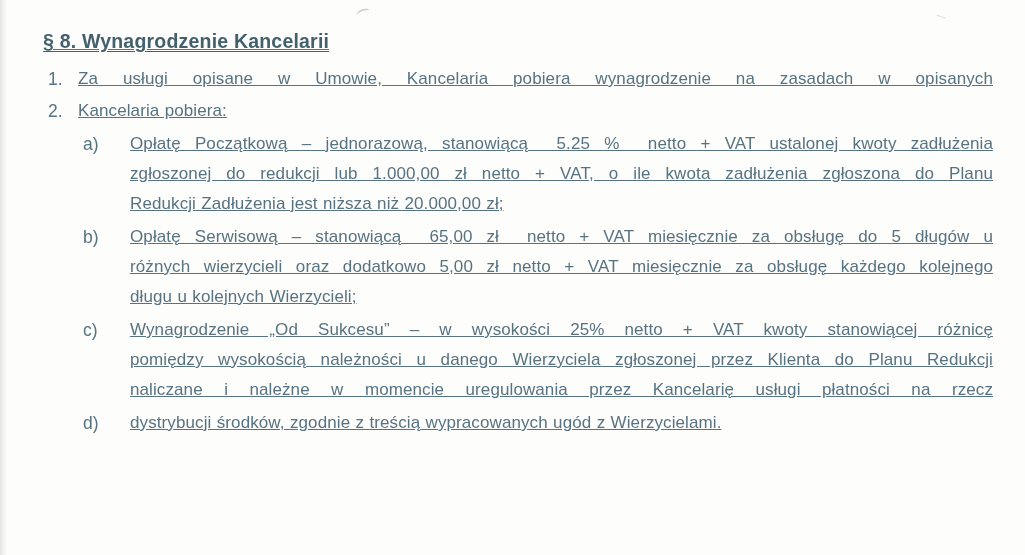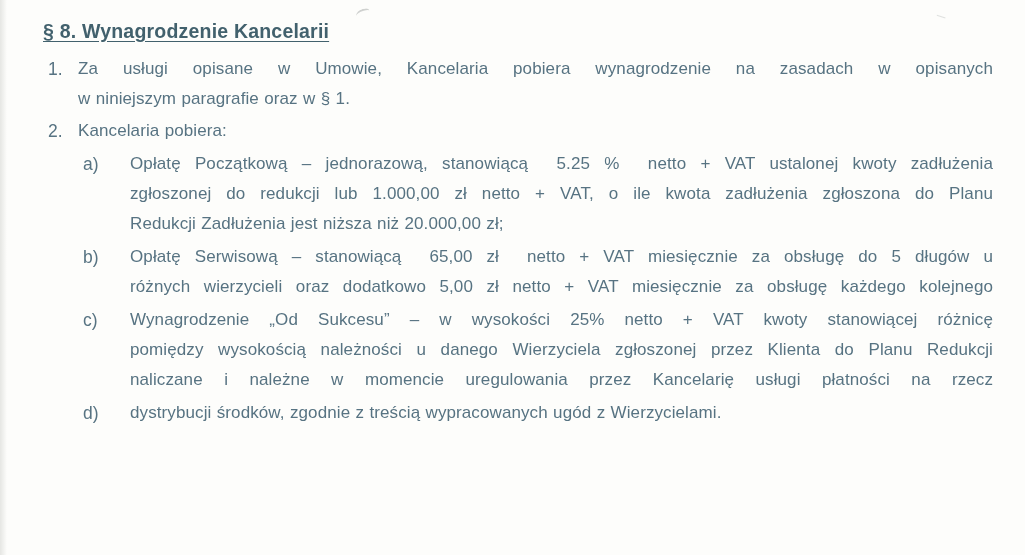--- a/index.html
+++ b/index.html
@@ -34,21 +34,22 @@
   }
   .artifact-2 {
     position: absolute;
     left: 936px; top: 16px;
     width: 9px; height: 4px;
     border-top: 1px solid rgba(170,175,172,0.35);
     transform: rotate(18deg);
   }
   .doc {
     position: relative;
-    padding-top: 17px;
+    padding-top: 27px;
+    text-decoration: underline;
   }
   .heading {
     margin: 0 0 9px 43px;
     font-size: 19.5px;
     font-weight: bold;
     line-height: 28px;
     color: #42616d;
     text-decoration: underline;
     text-underline-offset: 3px;
     letter-spacing: 0.2px;
@@ -97,39 +98,39 @@
   <div class="artifact-1"></div>
   <div class="artifact-2"></div>
 
   <div class="doc">
 
     <h1 class="heading">§ 8. Wynagrodzenie Kancelarii</h1>
 
     <div class="num-item">
       <span class="marker">1.</span>
       <div class="ln just">Za usługi opisane w Umowie, Kancelaria pobiera wynagrodzenie na zasadach w opisanych</div>
-      <div class="ln">w niniejszym paragrafie oraz w § 1.</div>
     </div>
 
     <div class="num-item">
       <span class="marker">2.</span>
       <div class="ln">Kancelaria pobiera:</div>
     </div>
 
     <div class="sub-item">
       <span class="marker">a)</span>
       <div class="ln just">Opłatę Początkową – jednorazową, stanowiącą &nbsp;5.25&nbsp;%&nbsp; netto + VAT ustalonej kwoty zadłużenia</div>
       <div class="ln just">zgłoszonej do redukcji lub 1.000,00 zł netto + VAT, o ile kwota zadłużenia zgłoszona do Planu</div>
       <div class="ln">Redukcji Zadłużenia jest niższa niż 20.000,00 zł;</div>
     </div>
 
     <div class="sub-item">
       <span class="marker">b)</span>
       <div class="ln just">Opłatę Serwisową – stanowiącą &nbsp;65,00&nbsp;zł&nbsp; netto + VAT miesięcznie za obsługę do 5 długów&nbsp;u</div>
       <div class="ln just">różnych wierzycieli oraz dodatkowo 5,00 zł netto + VAT miesięcznie za obsługę każdego kolejnego</div>
+      <div class="ln">długu u kolejnych Wierzycieli;</div>
     </div>
 
     <div class="sub-item">
       <span class="marker">c)</span>
       <div class="ln just">Wynagrodzenie „Od Sukcesu” – w wysokości 25% netto + VAT kwoty stanowiącej różnicę</div>
       <div class="ln just">pomiędzy wysokością należności u danego Wierzyciela zgłoszonej przez Klienta do Planu Redukcji</div>
       <div class="ln just">naliczane i należne w momencie uregulowania przez Kancelarię usługi płatności na rzecz</div>
     </div>
 
     <div class="sub-item">

